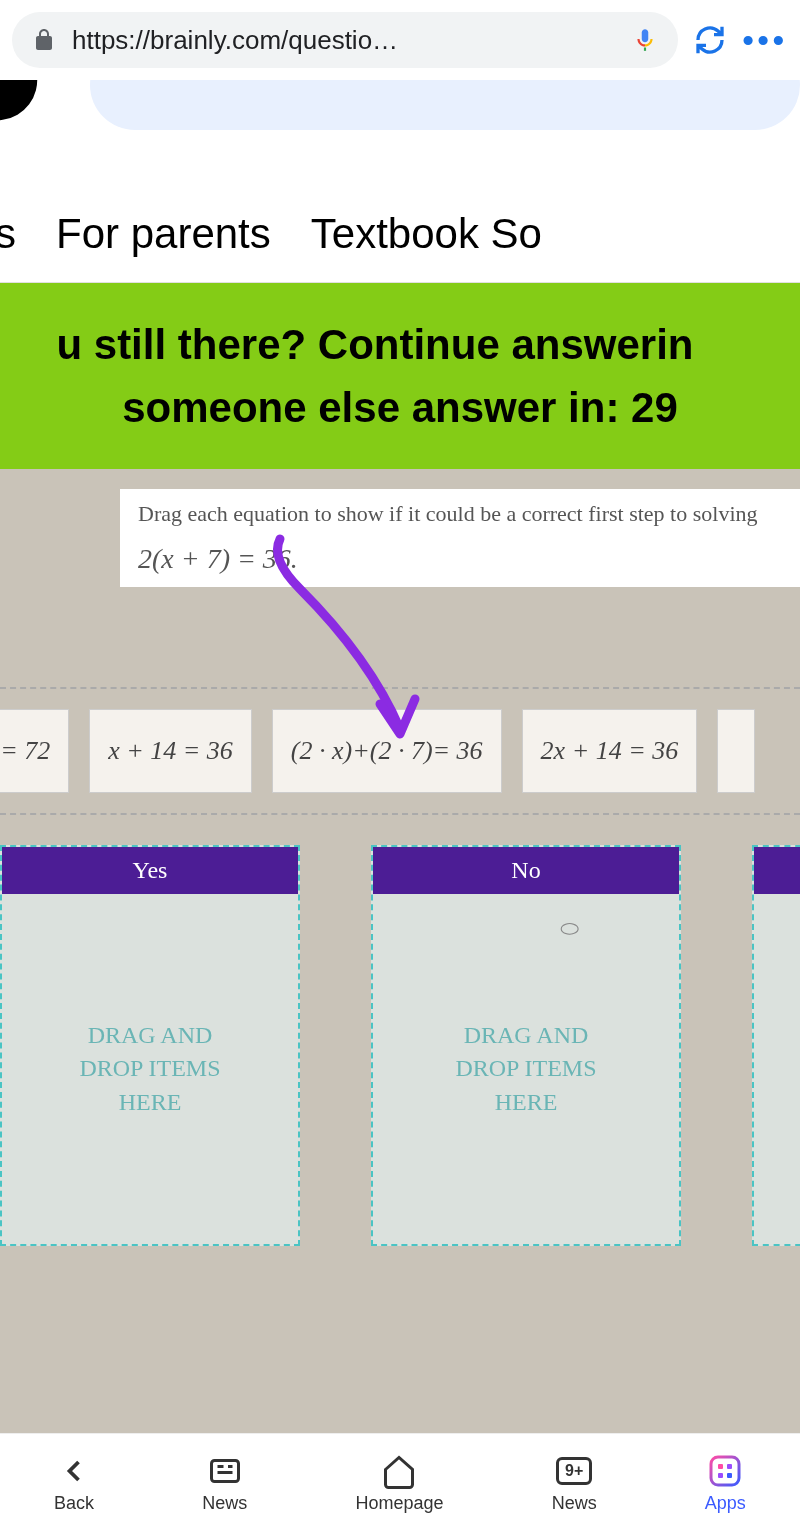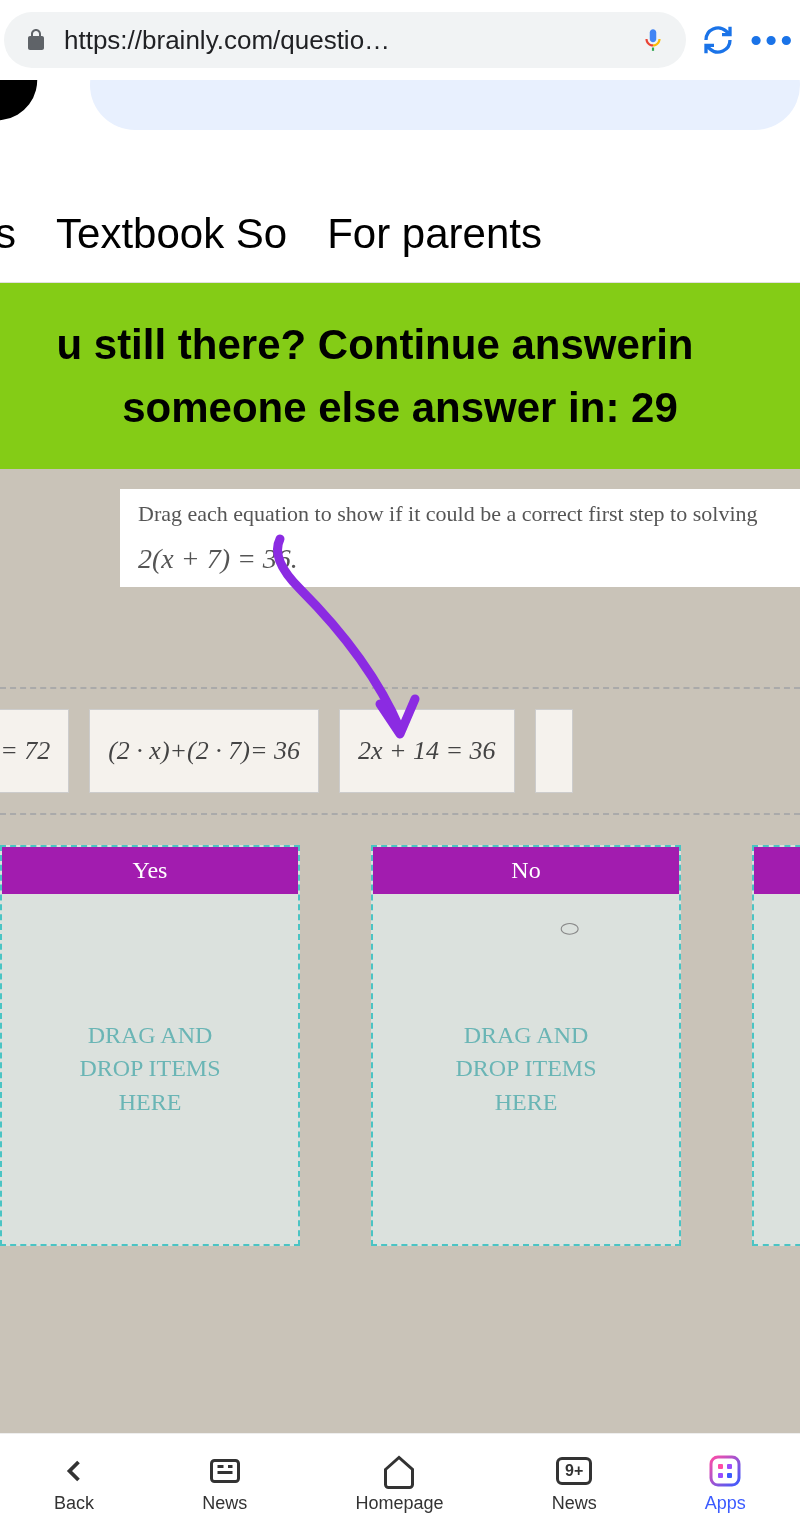--- a/index.html
+++ b/index.html
@@ -1,19 +1,19 @@
 <!DOCTYPE html>
 <html><head>
 <meta charset="utf-8">
 <style>
 * { margin: 0; padding: 0; box-sizing: border-box; }
 body { font-family: -apple-system, BlinkMacSystemFont, 'Segoe UI', Arial, sans-serif; width: 800px; height: 1533px; background: #fff; overflow: hidden; }
 
 
-.browser-bar { display: flex; align-items: center; padding: 8px 4px; gap: 16px; height: 80px; border-radius: 8px; }
+.browser-bar { display: flex; align-items: center; padding: 8px 12px; gap: 16px; height: 80px; border-radius: 8px; }
 .url-container { display: flex; align-items: center; background: #f1f3f4; border-radius: 28px; padding: 12px 20px; flex: 1; gap: 16px; height: 56px; }
 .lock-icon { width: 24px; height: 24px; color: #5f6368; }
 .url-text { flex: 1; font-size: 26px; color: #202124; white-space: nowrap; overflow: hidden; text-overflow: ellipsis; }
 .mic-icon { width: 26px; height: 26px; }
 .refresh-icon { width: 32px; height: 32px; color: #1a73e8; }
 .more-icon { color: #1a73e8; font-size: 32px; letter-spacing: 4px; font-weight: bold; }
 
 
 .search-partial { height: 90px; background: #fff; position: relative; overflow: hidden; }
 .search-partial::before { content: ''; position: absolute; left: 90px; right: 0; top: -40px; height: 90px; background: #e8f0fe; border-radius: 45px; }
@@ -40,21 +40,21 @@
 
 .tiles-area { margin-top: 100px; border-top: 2px dashed #aaa; border-bottom: 2px dashed #aaa; padding: 20px 0; display: flex; gap: 20px; overflow: hidden; }
 .tile { background: #f5f2ed; border: 1px solid #ccc; padding: 26px 18px; font-family: serif; font-size: 26px; color: #444; white-space: nowrap; flex-shrink: 0; font-style: italic; }
 .tile:first-child { margin-left: -60px; }
 
 
 .drop-area { display: flex; gap: 30px; margin-top: 30px; padding-left: 10px; overflow: hidden; }
 .drop-zone { flex-shrink: 0; width: 310px; border: 2px dashed #4ac4c4; background: rgba(232,245,245,0.6); margin-left: 41px; }
 .drop-zone:first-child { width: 300px; margin-left: -10px; }
 .drop-zone:nth-child(3) { width: 60px; }
-.drop-header { background: #a21caf; color: #fff; text-align: center; padding: 10px; font-family: serif; font-size: 24px; }
+.drop-header { background: #4c1d95; color: #fff; text-align: center; padding: 10px; font-family: serif; font-size: 24px; }
 .drop-body { height: 350px; display: flex; flex-direction: column; align-items: center; justify-content: center; color: #6ab5b5; font-family: serif; font-size: 24px; line-height: 1.4; text-align: center; position: relative; }
 .cursor { position: absolute; top: 20px; right: 100px; font-size: 22px; color: #888; }
 
 
 .bottom-nav { position: absolute; bottom: 0; left: 0; right: 0; height: 100px; background: #fff; display: flex; justify-content: space-around; align-items: center; border-top: 1px solid #eee; }
 .nav-item { display: flex; flex-direction: column; align-items: center; gap: 4px; font-size: 18px; color: #333; }
 .nav-icon { width: 36px; height: 36px; display: flex; align-items: center; justify-content: center; }
 .nav-item.active { color: #3b5bff; }
 .tabs-box { border: 3px solid #333; border-radius: 6px; padding: 2px 6px; font-size: 16px; font-weight: bold; }
 </style>
@@ -85,42 +85,43 @@
   </span>
   <span class="more-icon">•••</span>
 </div>
 
 <div class="search-partial">
   <div class="black-shape"></div>
 </div>
 
 <div class="nav-tabs">
   <span>nts</span>
+  <span>For parents</span>
   <span>Textbook So</span>
-  <span>For parents</span>
 </div>
 
 <div class="banner">
   <div class="banner-line">u still there? Continue answerin</div>
   <div class="banner-line">someone else answer in: 29</div>
 </div>
 
 <div class="question-area">
   <div class="prompt-box">
     <div class="prompt-text"><span>Drag each equation to show if it could be a correct first step to solving</span></div>
     <div class="prompt-equation">2(x + 7) = 36.</div>
   </div>
 
   <svg class="arrow-svg" viewBox="0 0 200 220">
     <path d="M 30 10 Q 20 30 50 60 Q 120 130 150 200" stroke="#8b2be2" stroke-width="9" fill="none" stroke-linecap="round"></path>
     <path d="M 130 175 L 150 205 L 165 170" stroke="#8b2be2" stroke-width="9" fill="none" stroke-linecap="round" stroke-linejoin="round"></path>
   </svg>
 
   <div class="tiles-area">
     <div class="tile">· 7) = 72</div>
+    <div class="tile">x + 14 = 36</div>
     <div class="tile">(2 · x)+(2 · 7)= 36</div>
     <div class="tile">2x + 14 = 36</div>
     <div class="tile" style="width:20px"></div>
   </div>
 
   <div class="drop-area">
     <div class="drop-zone">
       <div class="drop-header">Yes</div>
       <div class="drop-body">
         <div>DRAG AND</div>

